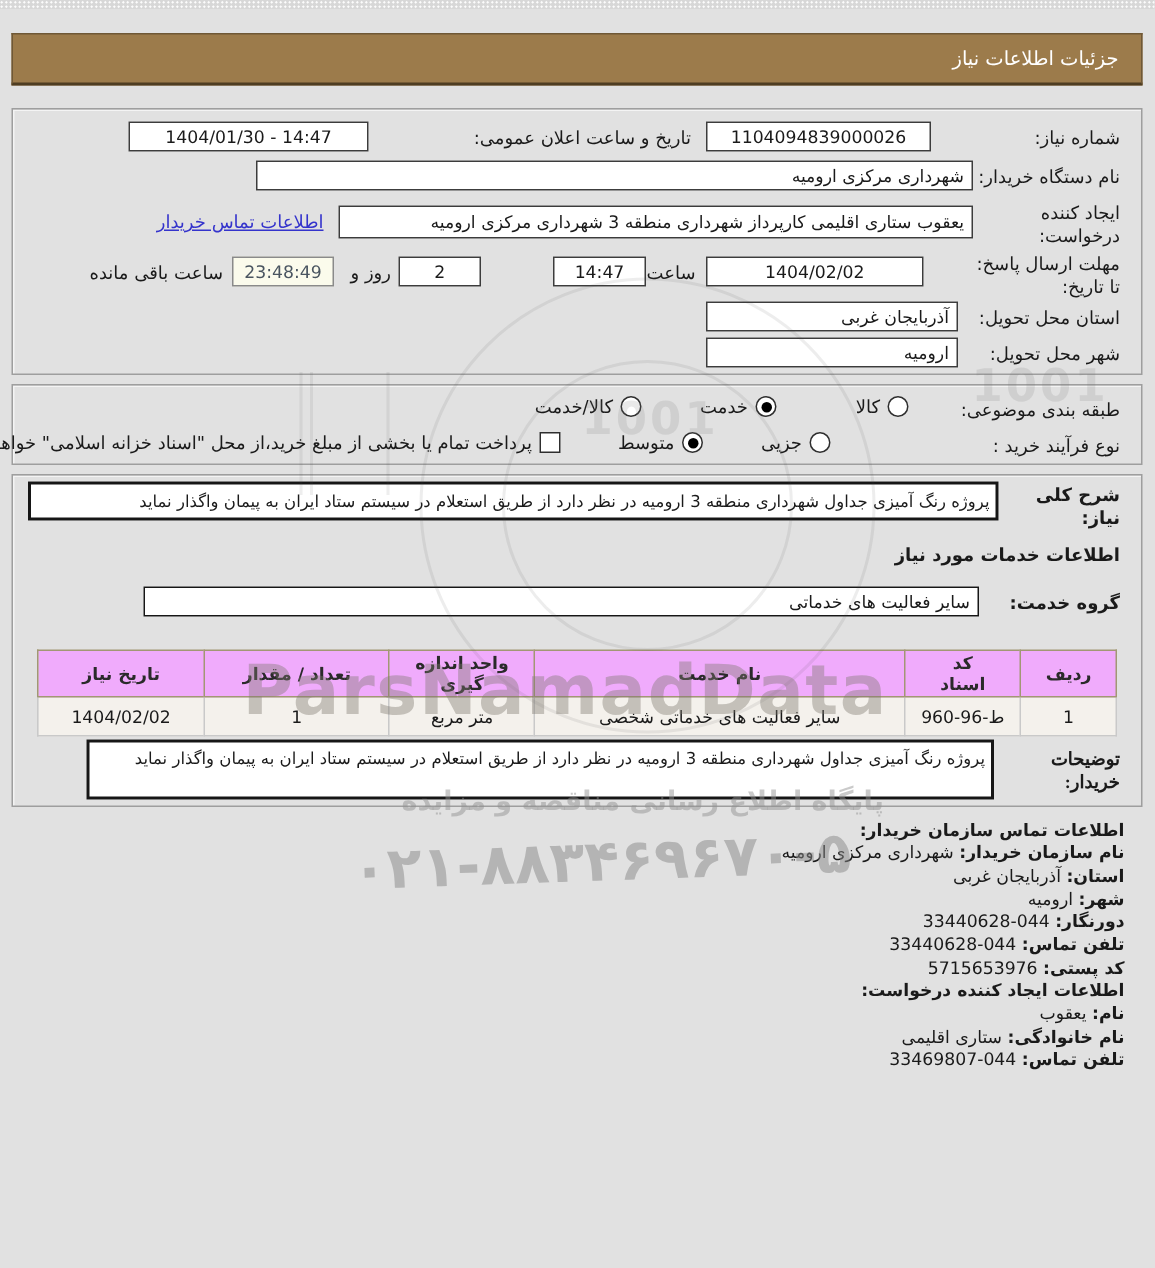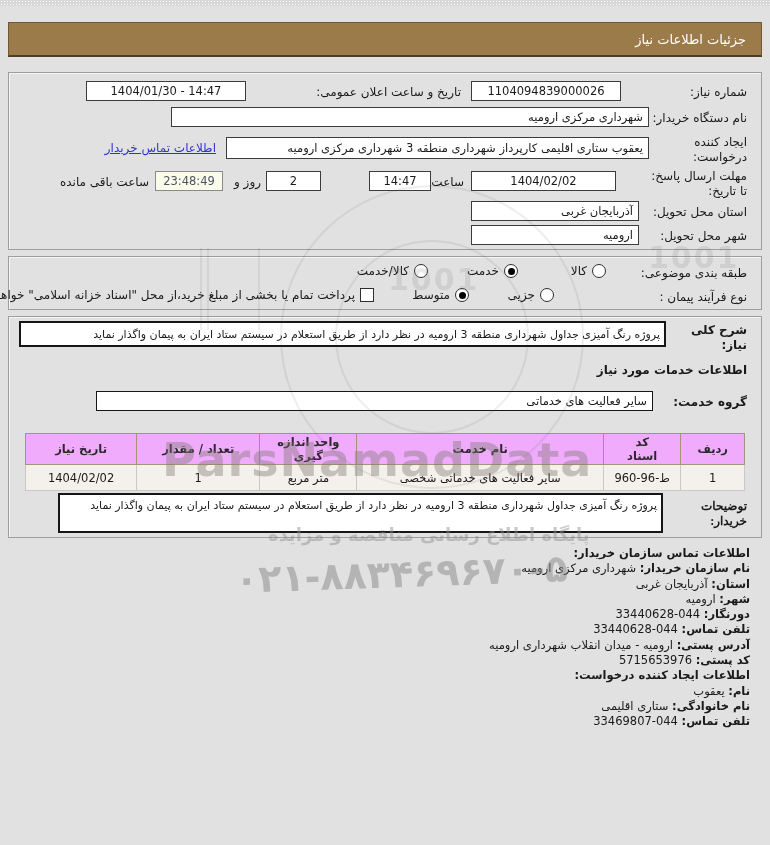--- a/index.html
+++ b/index.html
@@ -126,21 +126,21 @@
       <span class="opt" style="right:243px;">
         <span class="radio selected"></span>
         <span>خدمت</span>
       </span>
       <span class="opt" style="right:333px;">
         <span class="radio"></span>
         <span>کالا/خدمت</span>
       </span>
     </div>
     <div class="row" style="top:29px;">
-      <span class="lbl" style="right:14px;">نوع فرآیند پیمان :</span>
+      <span class="lbl" style="right:14px;">نوع فرآیند خرید :</span>
       <span class="opt" style="right:207px;margin-left:22px;">
         <span class="radio"></span>
         <span>جزیی</span>
       </span>
       <span class="opt" style="right:292px;">
         <span class="radio selected"></span>
         <span>متوسط</span>
       </span>
       <span class="opt" style="right:387px;">
         <span class="checkbox"></span>
@@ -194,21 +194,20 @@
     <div class="bigbox" style="top:176px;right:98px;width:605px;height:40px;line-height:16px;padding-top:3px;">پروژه رنگ آمیزی جداول شهرداری منطقه 3 ارومیه در نظر دارد از طریق استعلام در سیستم ستاد ایران به پیمان واگذار نماید</div>
   </div>
 
   <div class="contact">
     <div class="cline b">اطلاعات تماس سازمان خریدار:</div>
     <div class="cline"><span class="b">نام سازمان خریدار:</span> <span>شهرداری مرکزی ارومیه</span></div>
     <div class="cline"><span class="b">استان:</span> <span>آذربایجان غربی</span></div>
     <div class="cline"><span class="b">شهر:</span> <span>ارومیه</span></div>
     <div class="cline"><span class="b">دورنگار:</span> <span class="num">33440628-044</span></div>
     <div class="cline"><span class="b">تلفن تماس:</span> <span class="num">33440628-044</span></div>
-    <div class="cline"><span class="b">آدرس پستی:</span> <span>ارومیه - میدان انقلاب شهرداری ارومیه</span></div>
     <div class="cline"><span class="b">کد پستی:</span> <span class="num">5715653976</span></div>
     <div class="cline b">اطلاعات ایجاد کننده درخواست:</div>
     <div class="cline"><span class="b">نام:</span> <span>یعقوب</span></div>
     <div class="cline"><span class="b">نام خانوادگی:</span> <span>ستاری اقلیمی</span></div>
     <div class="cline"><span class="b">تلفن تماس:</span> <span class="num">33469807-044</span></div>
   </div>
 
   <div class="wm wm-circle" style="left:280px;top:185px;width:300px;height:300px;"></div>
   <div class="wm wm-circle" style="left:335px;top:240px;width:190px;height:190px;"></div>
   <div class="wm wm-line" style="left:200px;top:248px;width:2px;height:82px;"></div>

